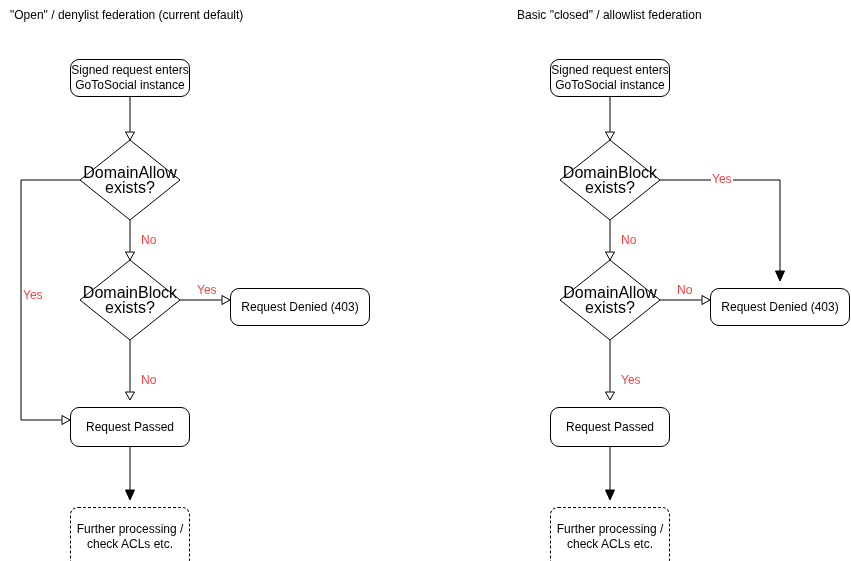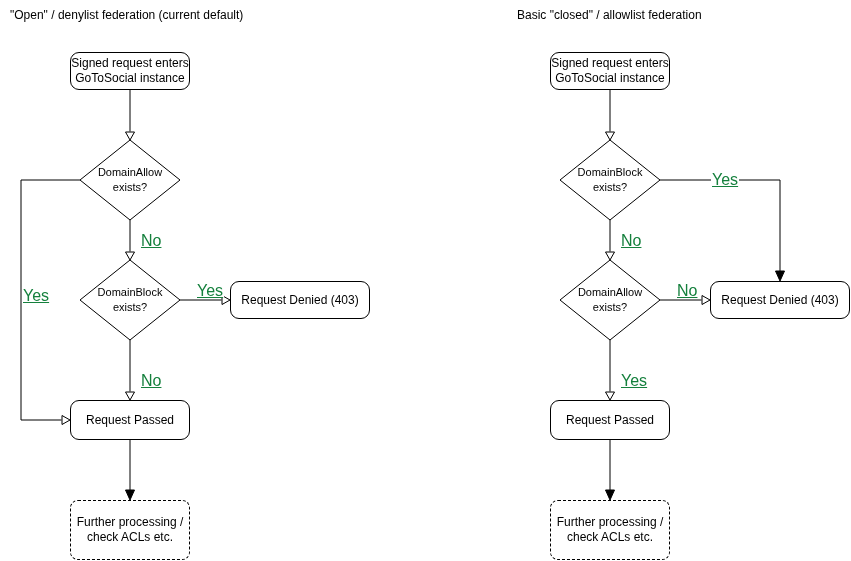--- a/index.html
+++ b/index.html
@@ -4,34 +4,34 @@
 <style>
   html, body { margin:0; padding:0; background:#ffffff; }
   body { font-family:"Liberation Sans", sans-serif; color:#000; }
   .canvas { position:relative; width:851px; height:561px; background:#fff; overflow:hidden; }
   .wires { position:absolute; left:0; top:0; width:851px; height:561px; }
   .title { position:absolute; font-size:12px; line-height:15px; white-space:pre; color:#000; }
   .node {
     position:absolute; box-sizing:border-box;
     display:flex; align-items:center; justify-content:center;
     background:#fff; border:1px solid #000;
-    font-size:12px; line-height:15px; text-align:center; color:#000;
+    font-size:12px; line-height:15px; text-align:center; color:#000;margin-top:7px;
   }
   .node span { white-space:pre; text-align:center; }
   .rounded { border-radius:9px; }
   .dashed  { border-style:dashed; border-radius:8px; }
   .dlabel {
     position:absolute; box-sizing:border-box;
     display:flex; align-items:center; justify-content:center;
-    font-size:11px; line-height:15px; text-align:center; color:#000;
+    font-size:16px; line-height:15px; text-align:center; color:#000;
   }
   .dlabel span { white-space:pre; text-align:center; }
   .elabel {
-    position:absolute; font-size:16px; line-height:15px;
-    background:#fff; padding:0 1px; white-space:pre; color:#15803d;text-decoration:underline;
+    position:absolute; font-size:12px; line-height:15px;
+    background:#fff; padding:0 1px; white-space:pre; color:#ef4444;
   }
 </style>
 </head>
 <body>
 
 <div class="canvas">
 
   <svg class="wires" width="851" height="561" viewBox="0 0 851 561" fill="none" stroke="#000" stroke-width="1">
 
     <g>

